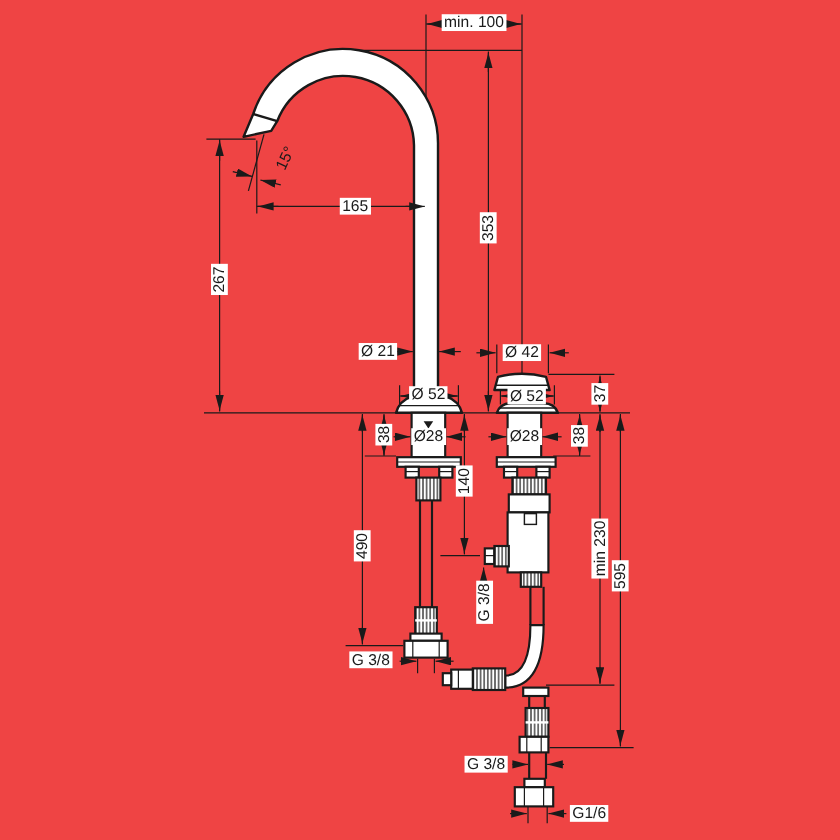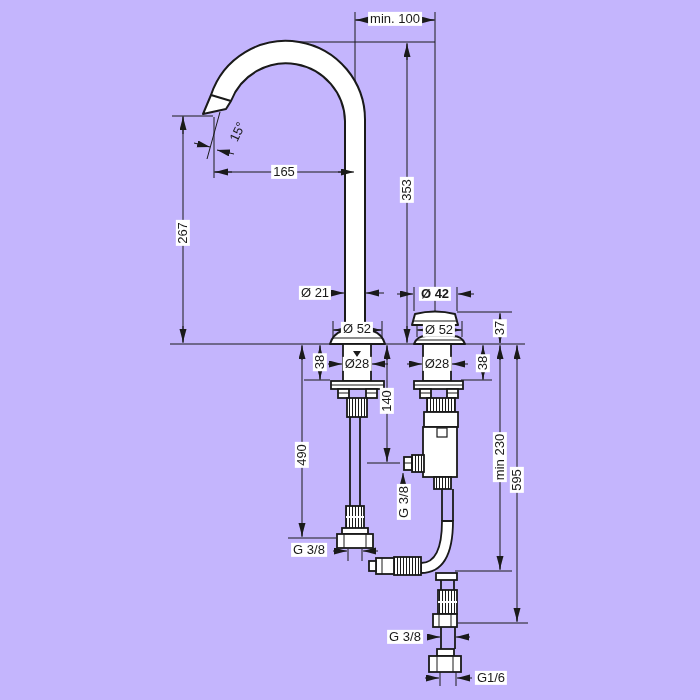--- a/index.html
+++ b/index.html
@@ -1,16 +1,16 @@
 <!DOCTYPE html>
 <html><head>
 <meta charset="utf-8">
 <style>
   html,body{margin:0;padding:0;background:#fff;}
-  #stage{position:relative;width:700px;height:700px;background:#c4b5fd;overflow:hidden;
+  #stage{position:relative;width:700px;height:700px;background:#ef4444;overflow:hidden;
          font-family:"Liberation Sans",sans-serif;}
   #stage svg{position:absolute;left:0;top:0;}
   .lbl{position:absolute;font-size:13px;color:#1a1a1a;background:#fff;
        padding:0 2px;white-space:nowrap;line-height:1.1;
        transform:translate(-50%,-50%);}
   .rot{transform:translate(-50%,-50%) rotate(-90deg);}
   .rot65{transform:translate(-50%,-50%) rotate(-65deg);background:transparent;}
 </style>
 </head>
 <body>
@@ -186,25 +186,25 @@
     <line x1="378" y1="551" x2="363" y2="551" marker-end="url(#arr)"></line>
     <line x1="427" y1="637" x2="440" y2="637" marker-end="url(#arr)"></line>
     <line x1="470" y1="637" x2="456" y2="637" marker-end="url(#arr)"></line>
     <line x1="425" y1="678" x2="439" y2="678" marker-end="url(#arr)"></line>
     <line x1="472" y1="678" x2="457" y2="678" marker-end="url(#arr)"></line>
   </g>
 </svg>
 
 <div class="lbl" style="left:395px;top:19px;">min. 100</div>
 <div class="lbl rot65" style="left:238px;top:132px;">15°</div>
-<div class="lbl" style="left:284px;top:172px;">165</div>
+<div class="lbl" style="left:296px;top:172px;">165</div>
 <div class="lbl rot" style="left:183px;top:233px;">267</div>
 <div class="lbl rot" style="left:407px;top:190px;">353</div>
 <div class="lbl" style="left:315px;top:293px;">Ø 21</div>
-<div class="lbl" style="left:435px;top:294px;font-weight:bold;">Ø 42</div>
+<div class="lbl" style="left:435px;top:294px;">Ø 42</div>
 <div class="lbl" style="left:357px;top:329px;">Ø 52</div>
 <div class="lbl" style="left:439px;top:330px;">Ø 52</div>
 <div class="lbl rot" style="left:500px;top:328px;">37</div>
 <div class="lbl rot" style="left:320px;top:362px;">38</div>
 <div class="lbl rot" style="left:483px;top:363px;">38</div>
 <div class="lbl" style="left:357px;top:364px;">Ø28</div>
 <div class="lbl" style="left:437px;top:364px;">Ø28</div>
 <div class="lbl rot" style="left:387px;top:401px;">140</div>
 <div class="lbl rot" style="left:302px;top:455px;">490</div>
 <div class="lbl rot" style="left:404px;top:502px;">G 3/8</div>

